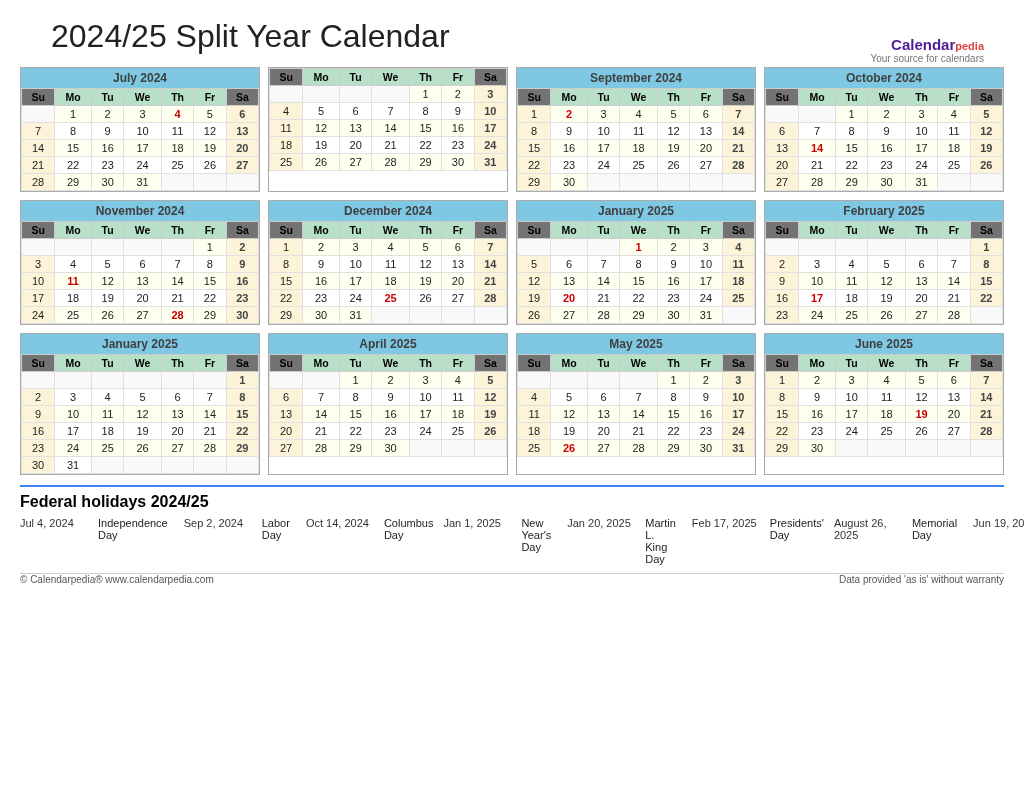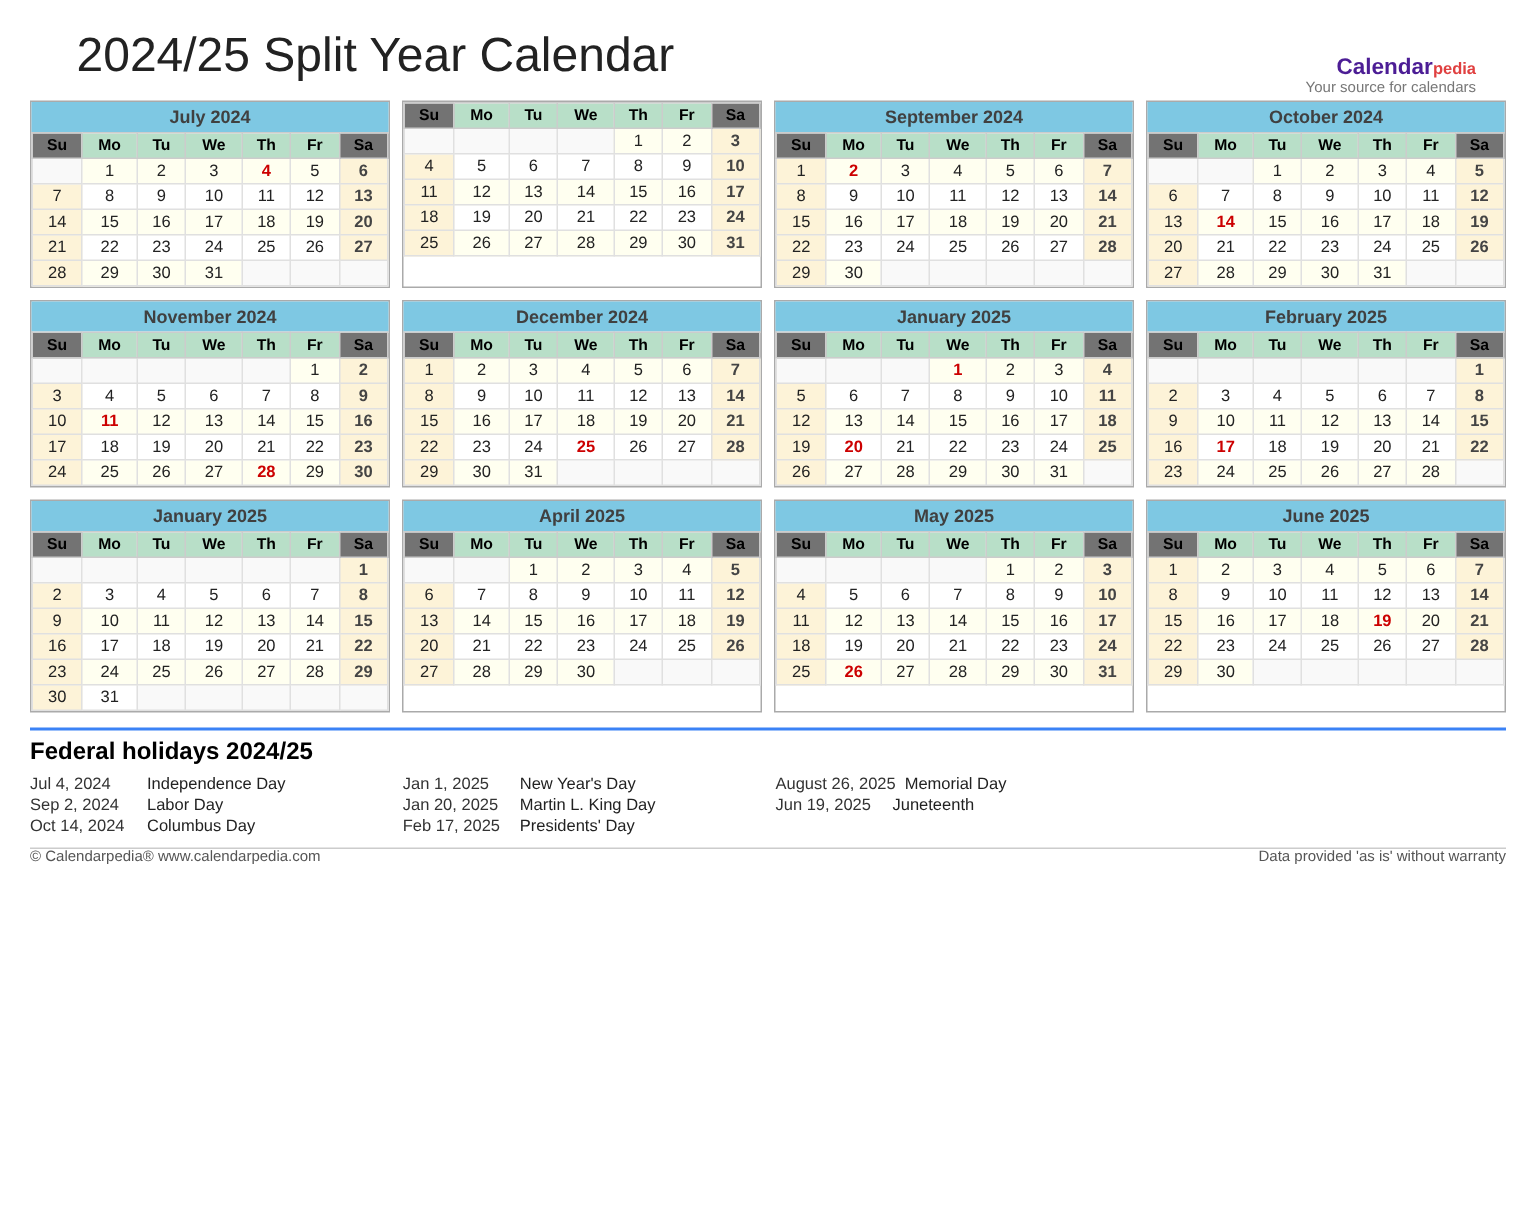--- a/index.html
+++ b/index.html
@@ -96,22 +96,22 @@
       margin-bottom: 6px;
     }
     .holidays-grid {
       display: grid;
       grid-template-columns: repeat(4, 1fr);
       gap: 0 10px;
       font-size: 11px;
     }
     .holiday-col {
       display: flex;
-      flex-direction: column;
-      gap: 2px;
+      flex-direction: row;
+      gap: 16px;
     }
     .holiday-entry {
       display: flex;
       gap: 6px;
     }
     .holiday-date { min-width: 72px; color: #333; }
     .holiday-name { color: #222; }
 
     .footer-line {
       display: flex;

